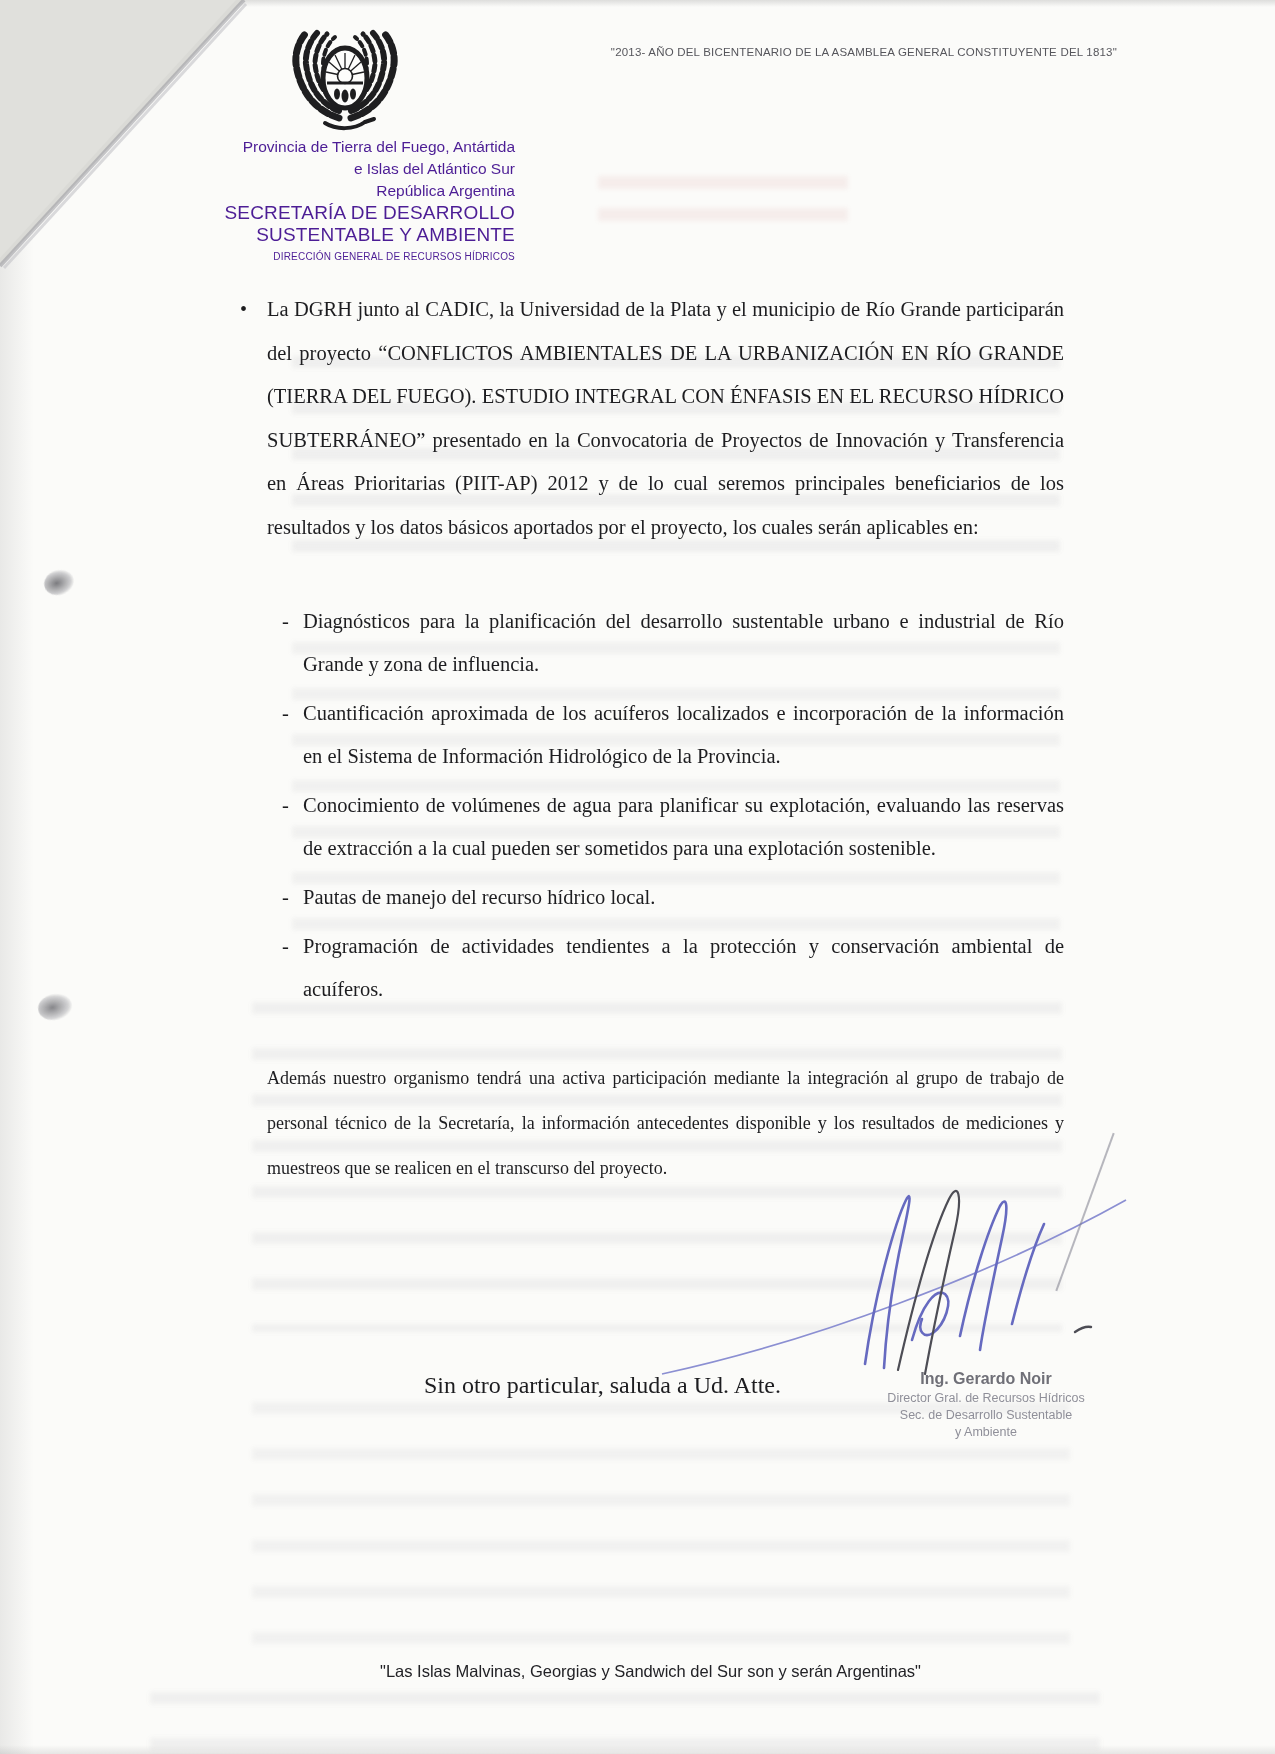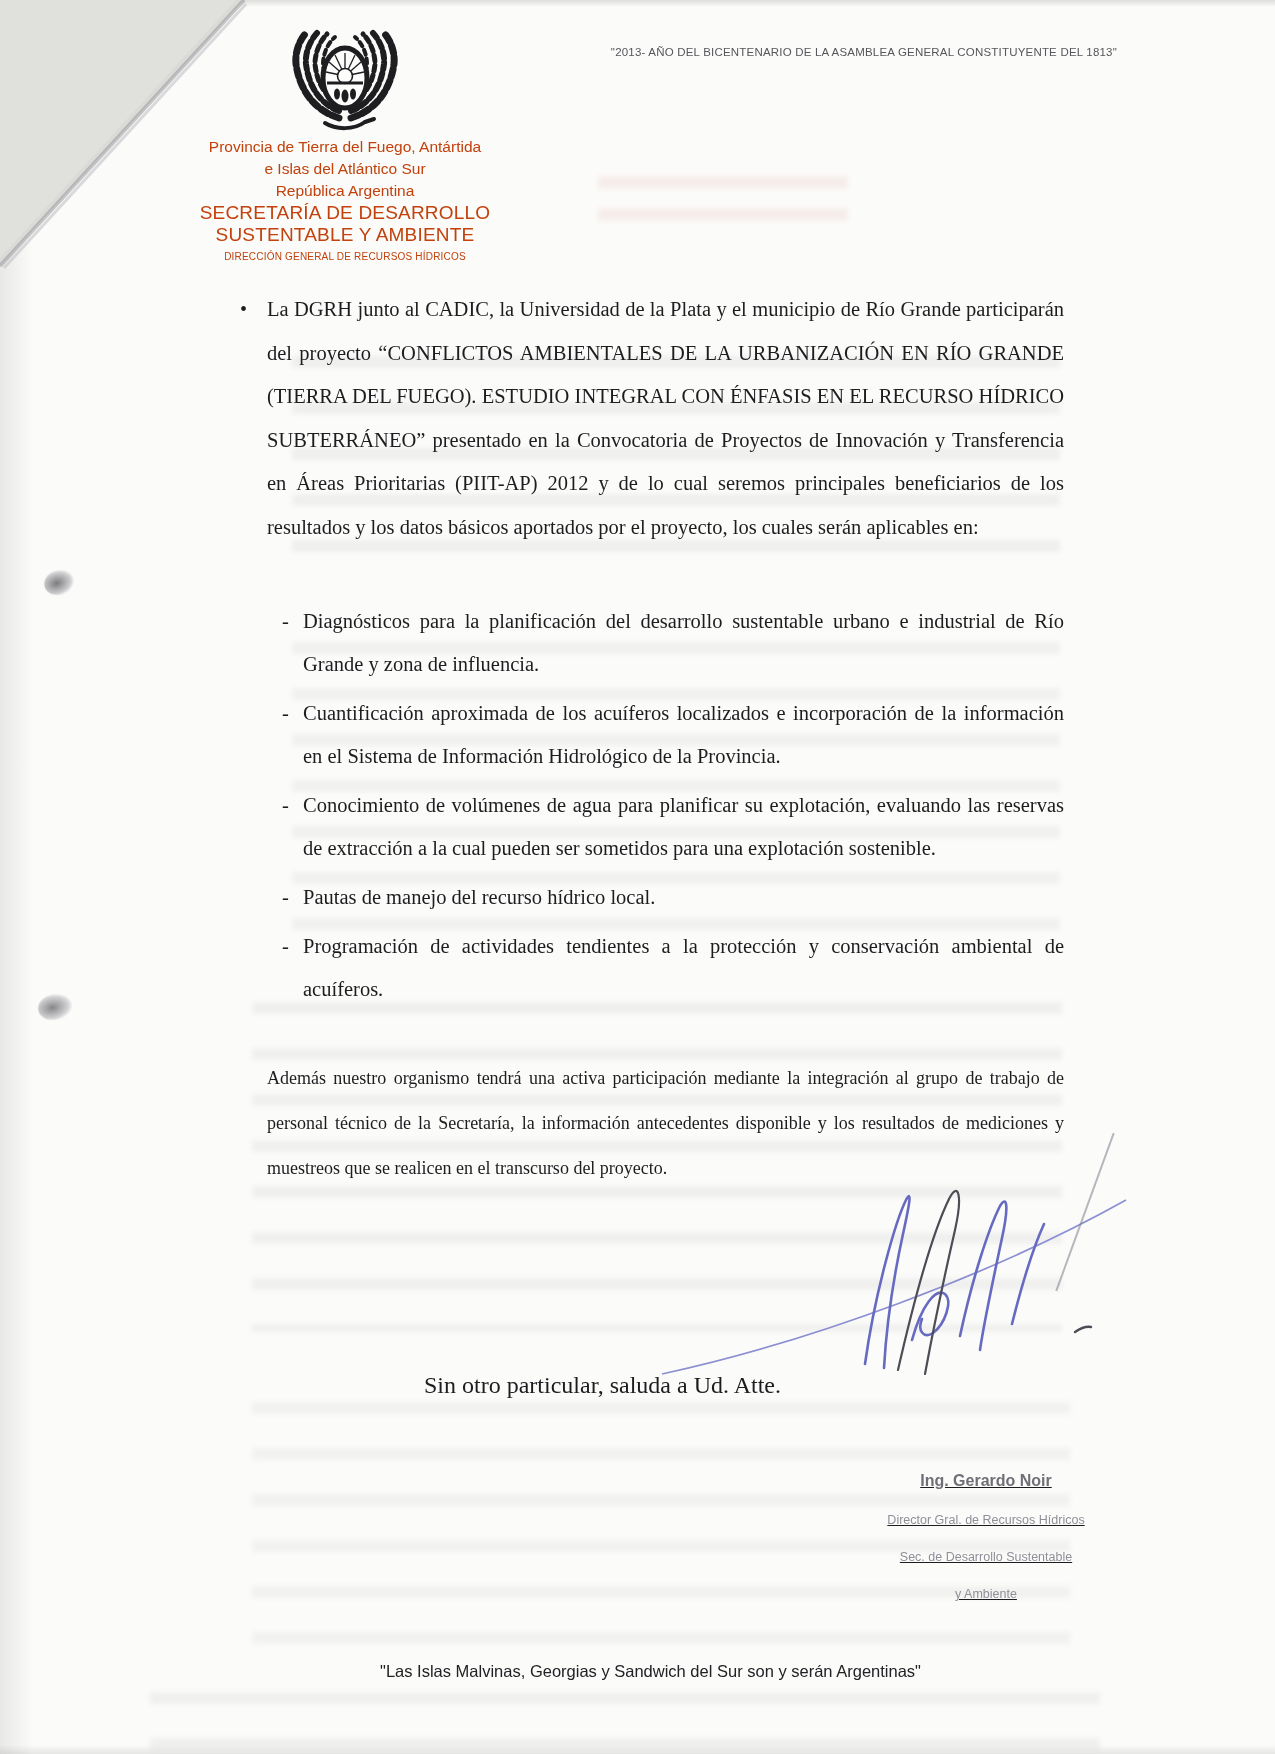--- a/index.html
+++ b/index.html
@@ -18,22 +18,22 @@
   .edge-top{position:absolute;left:0;top:0;width:100%;height:7px;
     background:linear-gradient(180deg,rgba(40,40,42,.14),rgba(40,40,42,0));}
   .edge-bottom{position:absolute;left:0;bottom:0;width:100%;height:9px;
     background:linear-gradient(0deg,rgba(40,40,42,.10),rgba(40,40,42,0));}
   
   .fold{position:absolute;left:0;top:0;width:248px;height:270px;}
   
   .emblem{position:absolute;left:286px;top:26px;}
   .letterhead{
     position:absolute;left:175px;top:136px;width:340px;
-    text-align:center;line-height:22px;
-    font-family:"Liberation Sans", sans-serif;color:#c2410c;
+    text-align:right;line-height:22px;
+    font-family:"Liberation Sans", sans-serif;color:#4c1d95;
   }
   .lh-normal{font-size:15.5px;}
   .lh-caps{font-size:19px;letter-spacing:.2px;}
   .lh-small{font-size:10px;letter-spacing:.2px;}
   .motto{
     position:absolute;right:158px;top:46px;
     font-family:"Liberation Sans", sans-serif;font-size:11.5px;
     color:#56565c;letter-spacing:.2px;white-space:nowrap;
   }
   
@@ -50,26 +50,25 @@
   .closing-para{
     position:absolute;left:267px;top:1056px;width:797px;
     font-size:18px;line-height:45px;text-align:justify;color:#1d1d20;font-family:Liberation Serif, serif;
   }
   .salutation{position:absolute;left:424px;top:1372px;font-size:24px;color:#1d1d20;text-align:center;}
   
   .signature-svg{position:absolute;left:660px;top:1172px;}
   .stray-stroke{position:absolute;left:1084px;top:1128px;width:2px;height:168px;
     background:rgba(125,125,140,.55);transform:rotate(20deg);}
   .stamp{
-    position:absolute;left:858px;top:1470px;width:256px;text-align:center;
+    position:absolute;left:858px;top:1368px;width:256px;text-align:center;
     font-family:"Liberation Sans", sans-serif;
-    text-decoration:underline;
   }
   .stamp-name{font-size:16px;font-weight:bold;color:#6f6f77;line-height:22px;}
-  .stamp-line{font-size:12.5px;color:#8f8f99;line-height:17px;margin-top:20px;}
+  .stamp-line{font-size:12.5px;color:#8f8f99;line-height:17px;}
   
   .footer{
     position:absolute;left:0;top:1662px;width:100%;padding-left:26px;box-sizing:border-box;
     text-align:center;font-family:"Liberation Sans", sans-serif;
     font-size:16.5px;color:#222226;
   }
   
   .smudge{position:absolute;border-radius:50%;filter:blur(.6px);}
   .smudge-1{left:44px;top:570px;width:30px;height:25px;transform:rotate(-18deg);
     background:radial-gradient(ellipse at 42% 50%,rgba(45,45,52,.62),rgba(95,95,105,.28) 58%,rgba(0,0,0,0) 75%);}

